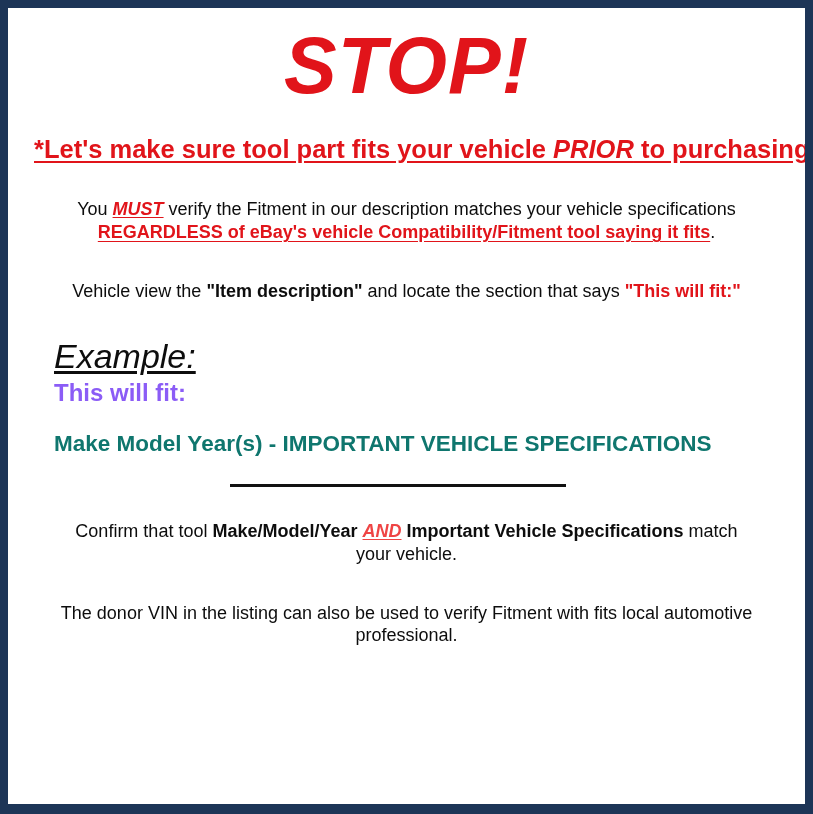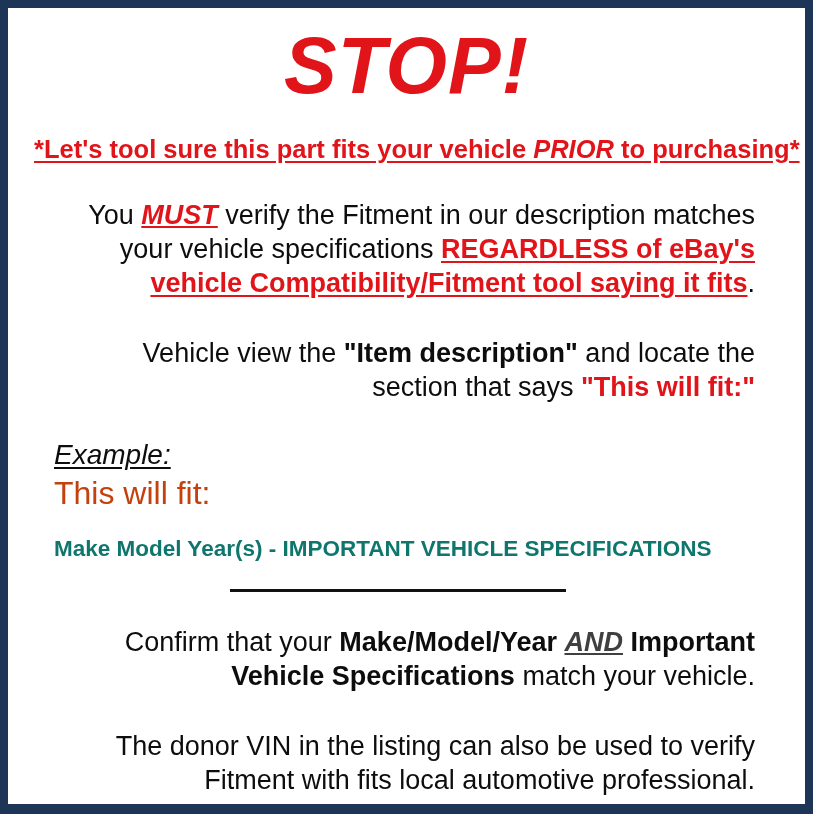--- a/index.html
+++ b/index.html
@@ -57,26 +57,26 @@
     text-underline-offset: 3px;
     margin: 30px 0 0 0;
     white-space: nowrap;
     text-align: center;
   }
   .subtitle .ital { font-style: italic; text-decoration: underline; }
 
   
   .para {
     color: #0d0d0d;
-    font-size: 27px;
+    font-size: 18px;
     line-height: 1.26;
     font-weight: normal;
     margin: 16px;
     padding: 0 8px;
-    text-align: right;
+    text-align: center;
   }
 
   .p-must   { margin-top: 34px; }
   .p-view   { margin-top: 36px; }
   .p-confirm{ margin-top: 28px; }
   .p-vin    { margin-top: 36px; }
   .b          { font-weight: bold; }
   .blk        { color: #0d0d0d; }
 
   .must-word {
@@ -99,34 +99,34 @@
 
   
   .example-block {
     text-align: left;
     padding-left: 20px;
     margin-top: 34px;
   }
 
   .example-label {
     color: #0d0d0d;
-    font-size: 28px;
+    font-size: 34px;
     font-style: italic;
     font-weight: normal;
     text-decoration: underline;
     text-underline-offset: 3px;
     line-height: 1.18;
     margin: 0;
     display: inline-block;
   }
 
   .example-fit {
-    color: #c2410c;
-    font-size: 32px;
-    font-weight: normal;
+    color: #8b5cf6;
+    font-size: 24px;
+    font-weight: bold;
     line-height: 1.2;
     margin: 3px 0 0 0;
   }
 
   .spec-line {
     color: #0f766e;
     font-size: 22.5px;
     font-weight: bold;
     line-height: 1.2;
     margin: 22px 0 0 0;
@@ -144,37 +144,37 @@
   .divider {
     position: absolute;
     left: 196px;
     top: 4px;
     width: 336px;
     height: 3px;
     background: #111111;
   }
 
   .and-word {
-    color: #404040;
+    color: #ef4444;
     font-weight: bold;
     font-style: italic;
     text-decoration: underline;
     text-underline-offset: 2px;
   }
 </style>
 </head>
 <body>
 
 <div id="notice-card">
   <div class="inner">
 
     <div class="headline">STOP!</div>
 
     <div class="subtitle">
-      <span>*Let's tool sure this part fits your vehicle </span><span class="ital">PRIOR</span><span> to purchasing*</span>
+      <span>*Let's make sure tool part fits your vehicle </span><span class="ital">PRIOR</span><span> to purchasing*</span>
     </div>
 
     <p class="para p-must">
       <span>You </span><span class="must-word">MUST</span><span> verify the Fitment in our description matches your vehicle specifications </span><span class="regardless">REGARDLESS of eBay's vehicle Compatibility/Fitment tool saying it fits</span><span class="blk">.</span>
     </p>
 
     <p class="para p-view">
       <span>Vehicle view the </span><span class="quoted-bold">"Item description"</span><span> and locate the section that says </span><span class="quoted-red">"This will fit:"</span>
     </p>
 
@@ -185,19 +185,19 @@
       <div class="example-fit">This will fit:</div>
     </div>
 
     <div class="spec-line">Make Model Year(s) - IMPORTANT VEHICLE SPECIFICATIONS</div>
 
     <div class="divider-wrap">
       <div class="divider"></div>
     </div>
 
     <p class="para p-confirm">
-      <span>Confirm that your </span><span class="b">Make/Model/Year</span><span> </span><span class="and-word">AND</span><span> </span><span class="b">Important Vehicle Specifications</span><span> match your vehicle.</span>
+      <span>Confirm that tool </span><span class="b">Make/Model/Year</span><span> </span><span class="and-word">AND</span><span> </span><span class="b">Important Vehicle Specifications</span><span> match your vehicle.</span>
     </p>
 
     <p class="para p-vin">The donor VIN in the listing can also be used to verify Fitment with fits local automotive professional.</p>
 
   </div>
 </div>
 
 </body></html>

